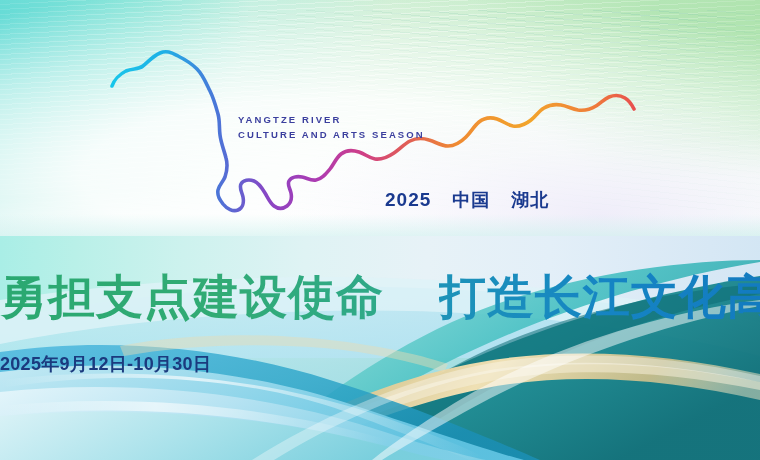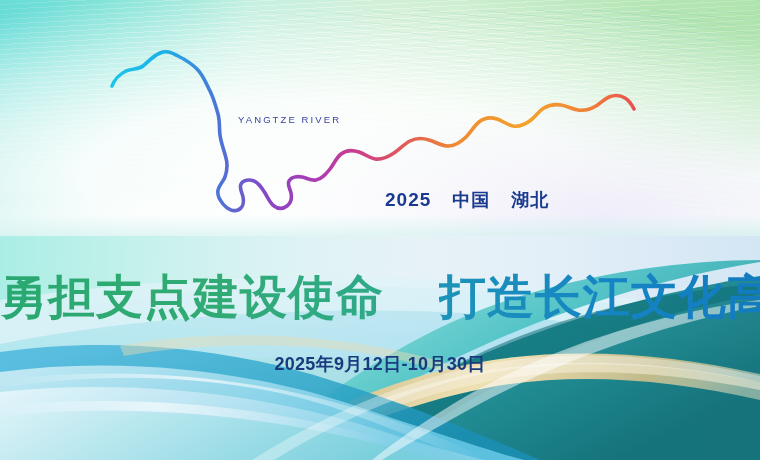--- a/index.html
+++ b/index.html
@@ -123,21 +123,21 @@
   .calli span:nth-child(2){transform:rotate(2deg) translateY(-1px) scale(.96);}
   .calli span:nth-child(3){transform:rotate(-2deg) translateY(3px) scale(1.06);}
   .calli span:nth-child(4){transform:rotate(3deg) translateY(-2px) scale(.95);}
   .calli span:nth-child(5){transform:rotate(-4deg) translateY(-3px) scale(1.1);}
   .calli span:nth-child(6){transform:rotate(2deg) translateY(2px) scale(.98);}
   .calli span:nth-child(7){transform:rotate(-2deg) translateY(0px) scale(1.02);}
 
   
   .en{
     position:absolute;left:238px;top:112px;
-    color:#3b3f9e;font-weight:400;font-size:9.5px;
+    color:#3b3f9e;font-weight:700;font-size:9.5px;
     letter-spacing:2.1px;line-height:15px;white-space:nowrap;
   }
 
   
   .yearline{
     position:absolute;left:338px;top:188px;
     color:#1a3a8f;font-weight:700;font-size:18px;
     letter-spacing:1px;white-space:nowrap;
   }
   .yearline .num{font-size:19px;margin-left:47px;}
@@ -157,21 +157,21 @@
   }
   .headline .sp{display:inline-block;width:20px;}
   .headline .seg2{
     background:linear-gradient(90deg,#1d93b8 0%,#1584c4 45%,#1277be 100%);
     -webkit-background-clip:text;background-clip:text;
     color:transparent;-webkit-text-fill-color:transparent;
   }
 
   
   .dateline{
-    position:absolute;left:0;right:0;top:352px;text-align:center;
+    position:absolute;left:0;right:0;top:352px;text-align:left;
     color:#1b3a7e;font-weight:700;font-size:18px;letter-spacing:.3px;
   }
 </style>
 </head>
 <body>
 
 <div id="poster">
 
   <div class="bg bg-base"></div>
   <div class="bg bg-tr"></div>
@@ -231,20 +231,21 @@
     <span>江</span>
     <span>文</span>
     <span>化</span>
     <span>藝</span>
     <span>術</span>
     <span>季</span>
   </div>
 
   <div class="en">
     <div>YANGTZE RIVER</div>
+    <div>CULTURE AND ARTS SEASON</div>
   </div>
 
   <div class="yearline">
     <span class="num">2025</span>
     <span class="gap"></span>
     <span>中国</span>
     <span class="gap"></span>
     <span>湖北</span>
   </div>
 

